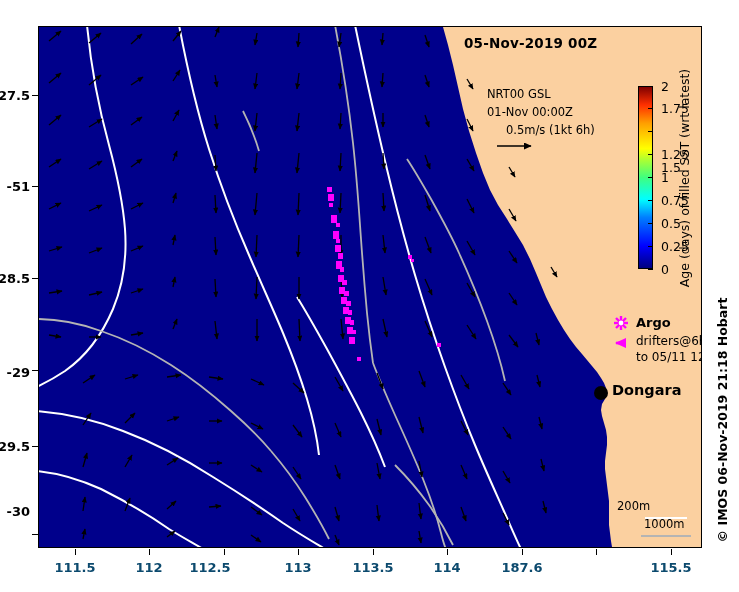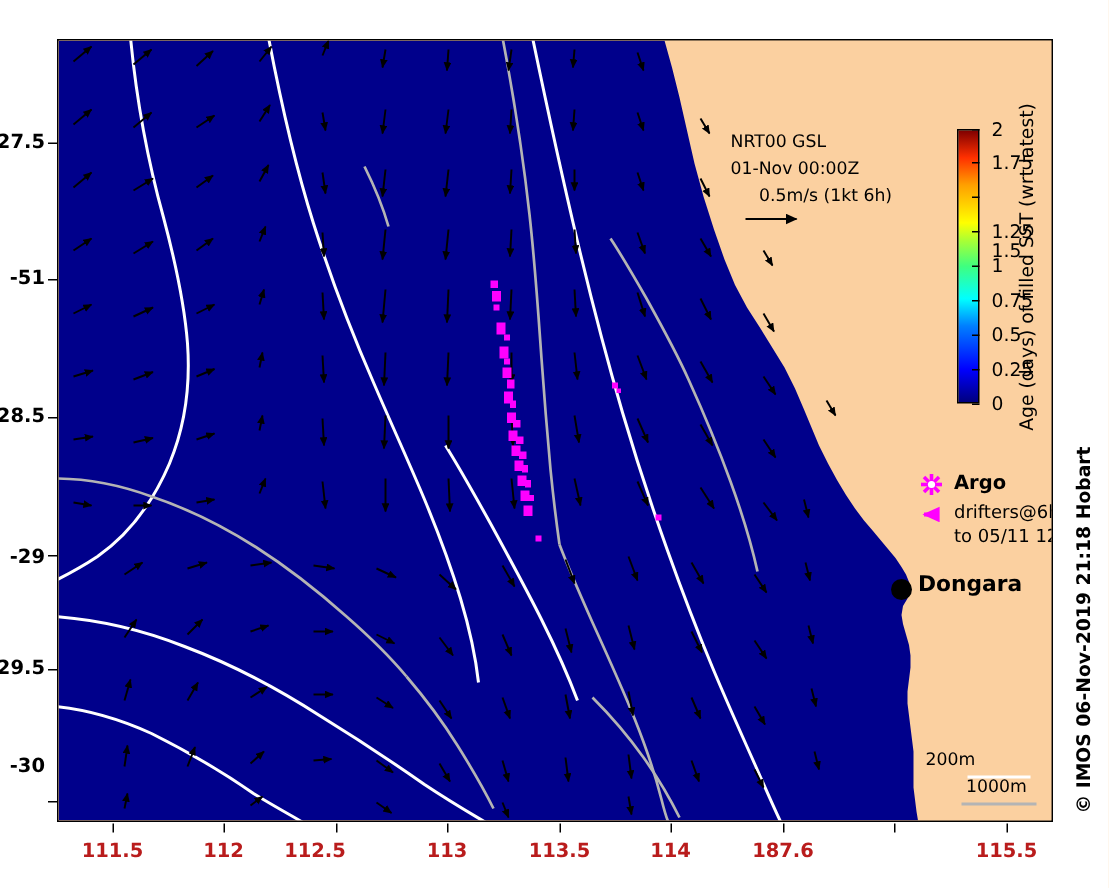--- a/index.html
+++ b/index.html
@@ -8,21 +8,21 @@
 
   #stage{position:absolute;left:0;top:0;width:739px;height:592px;background:#ffffff;}
 
   
   #plot{position:absolute;left:38px;top:26px;width:664px;height:522px;
         box-sizing:border-box;border:1px solid #000;overflow:hidden;background:#fbd0a0;}
   #plotsvg{position:absolute;left:0;top:0;}
 
   
   .xtick{position:absolute;width:0;border-left:1px solid #000;height:6px;top:549px;}
-  .xlab{position:absolute;top:560px;font-size:13px;font-weight:bold;color:#b91c1c;
+  .xlab{position:absolute;top:560px;font-size:13px;font-weight:bold;color:#0c4a6e;
         transform:translateX(-50%);white-space:nowrap;}
   .ytick{position:absolute;left:32px;width:6px;border-top:1px solid #000;height:0;}
   .ylab{position:absolute;right:0;font-size:13px;font-weight:bold;color:#000;
         transform:translateY(-50%);white-space:nowrap;}
   #ylabcol{position:absolute;left:0;top:0;width:30px;height:592px;}
 
   
   .ptxt{position:absolute;color:#000;white-space:nowrap;}
   #title{font-size:13.5px;font-weight:bold;letter-spacing:.2px;}
   .anno{font-size:11.5px;}
@@ -303,20 +303,21 @@
 
         <rect x="369" y="228" width="4" height="4"></rect>
         <rect x="372" y="232" width="3" height="3"></rect>
         <rect x="398" y="316" width="4" height="4"></rect>
         <rect x="318" y="330" width="4" height="4"></rect>
       </g>
 
       <circle cx="562" cy="366" r="7" fill="#000000"></circle>
     </svg>
 
+    <div class="ptxt" id="title" style="left:425px;top:8px;">05-Nov-2019 00Z</div>
 
     <div class="ptxt anno" style="left:448px;top:60px;">NRT00 GSL</div>
     <div class="ptxt anno" style="left:448px;top:78px;">01-Nov 00:00Z</div>
     <div class="ptxt anno" style="left:467px;top:96px;">0.5m/s (1kt 6h)</div>
     <svg style="position:absolute;left:456px;top:112px;" width="44" height="14">
       <defs>
           <marker id="ahead2" markerWidth="6" markerHeight="6" refX="5" refY="2.5" orient="auto">
             <path d="M0,0 L5.5,2.5 L0,5 z" fill="#000"></path>
           </marker>
         </defs>

